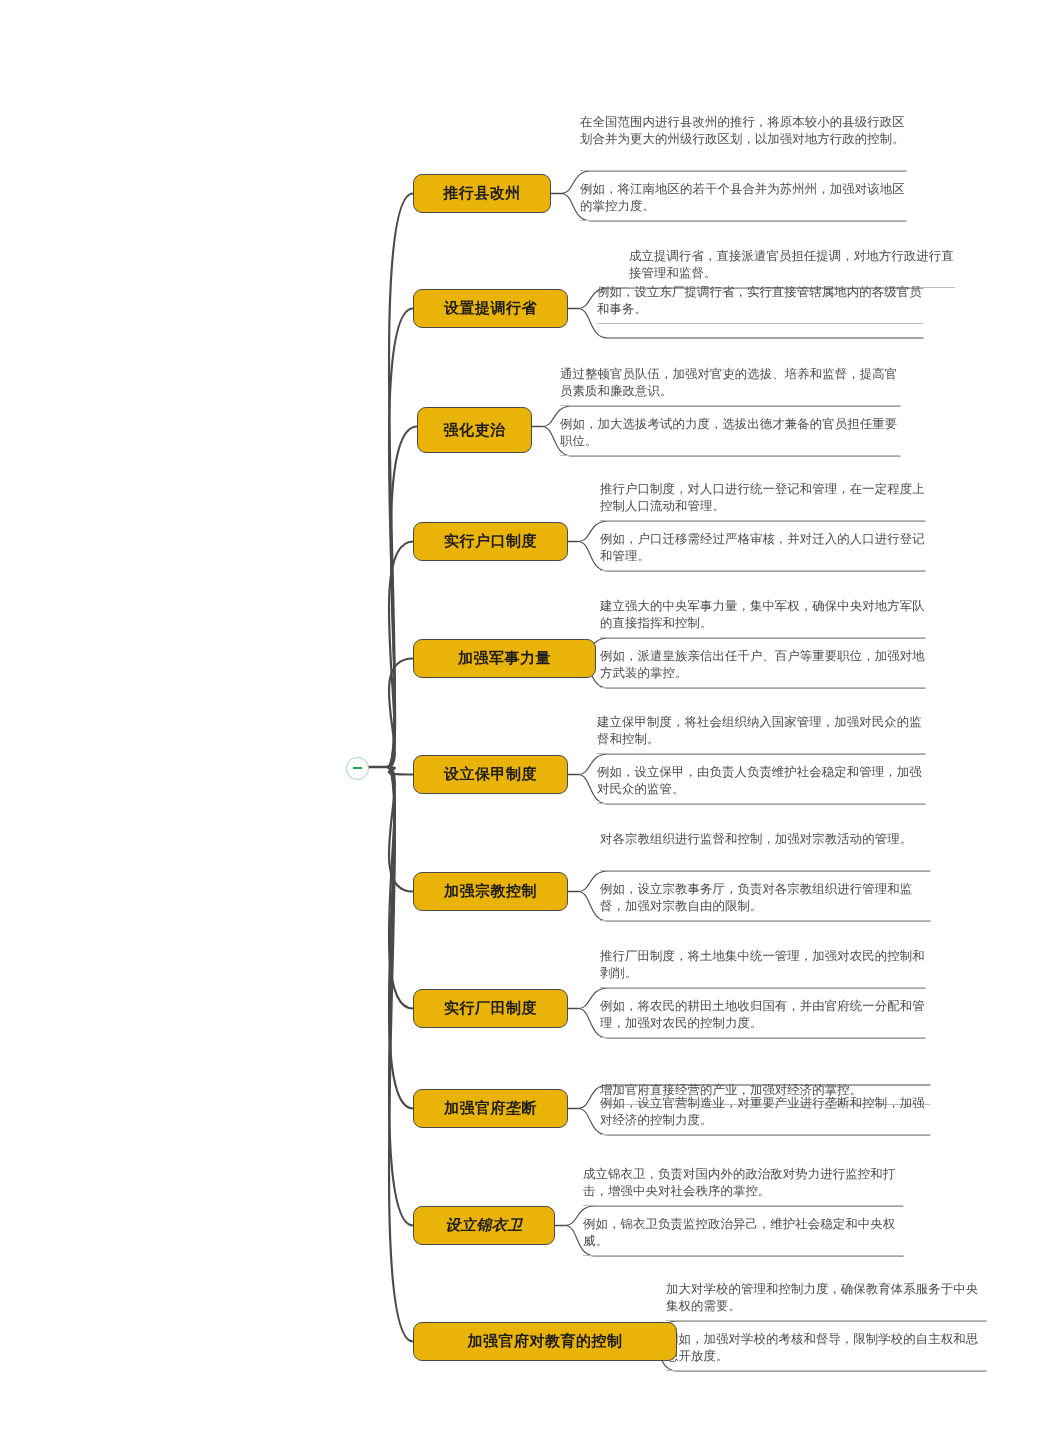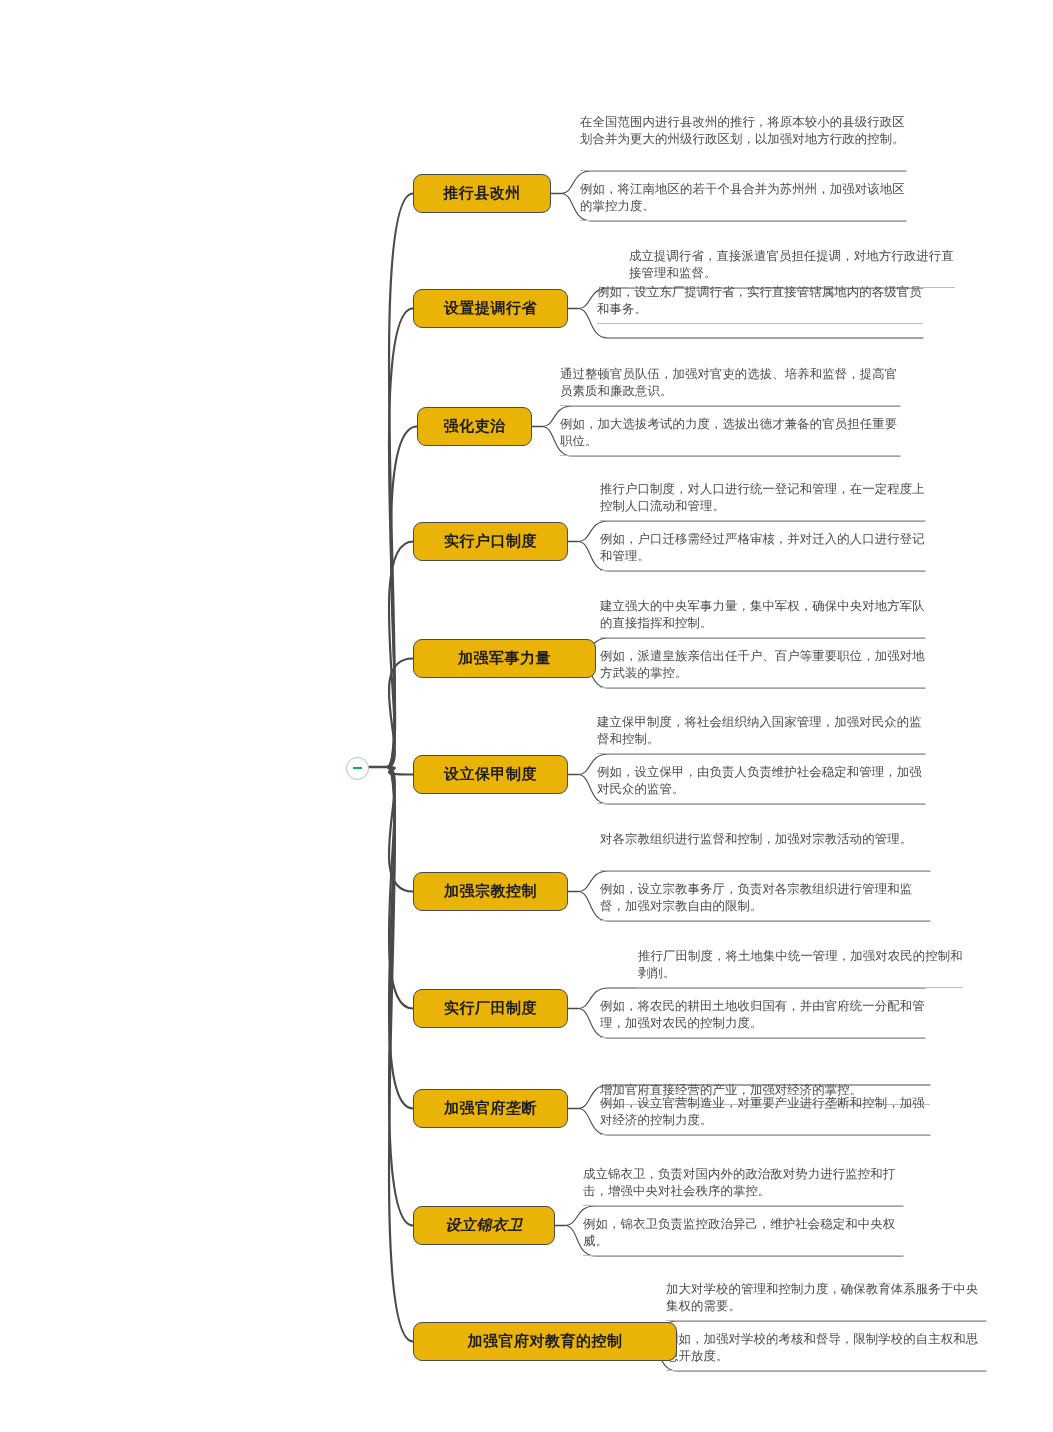--- a/index.html
+++ b/index.html
@@ -151,21 +151,21 @@
       <div class="node-box" style="left: 413px; top: 174px; width: 138px; height: 39px;">
         <span>推行县改州</span>
       </div>
       <div class="detail" style="left: 580px; top: 114px; width: 326px; height: 57px; color: rgb(74, 74, 74);">在全国范围内进行县改州的推行，将原本较小的县级行政区划合并为更大的州级行政区划，以加强对地方行政的控制。</div>
       <div class="detail last" style="left: 580px; top: 181px; width: 326px; height: 40px; color: rgb(74, 74, 74);">例如，将江南地区的若干个县合并为苏州州，加强对该地区的掌控力度。</div>
       <div class="node-box" style="left: 413px; top: 289px; width: 155px; height: 39px;">
         <span>设置提调行省</span>
       </div>
       <div class="detail" style="left: 597px; top: 248px; width: 326px; height: 40px; color: rgb(74, 74, 74); margin-left: 32px;">成立提调行省，直接派遣官员担任提调，对地方行政进行直接管理和监督。</div>
       <div class="detail last" style="left: 597px; top: 284px; width: 326px; height: 40px; color: rgb(74, 74, 74);">例如，设立东厂提调行省，实行直接管辖属地内的各级官员和事务。</div>
-      <div class="node-box" style="left: 417px; top: 407px; width: 115px; height: 39px;">
+      <div class="node-box" style="left: 417px; top: 407px; width: 115px; height: 46px;">
         <span>强化吏治</span>
       </div>
       <div class="detail" style="left: 560px; top: 366px; width: 340px; height: 40px; color: rgb(74, 74, 74);">通过整顿官员队伍，加强对官吏的选拔、培养和监督，提高官员素质和廉政意识。</div>
       <div class="detail last" style="left: 560px; top: 416px; width: 340px; height: 40px; color: rgb(74, 74, 74);">例如，加大选拔考试的力度，选拔出德才兼备的官员担任重要职位。</div>
       <div class="node-box" style="left: 413px; top: 522px; width: 155px; height: 39px; text-align: center;">
         <span>实行户口制度</span>
       </div>
       <div class="detail" style="left: 600px; top: 481px; width: 325px; height: 40px; color: rgb(74, 74, 74);">推行户口制度，对人口进行统一登记和管理，在一定程度上控制人口流动和管理。</div>
       <div class="detail last" style="left: 600px; top: 531px; width: 325px; height: 40px; color: rgb(74, 74, 74);">例如，户口迁移需经过严格审核，并对迁入的人口进行登记和管理。</div>
       <div class="node-box" style="left: 413px; top: 639px; width: 183px; height: 39px;">
@@ -179,21 +179,21 @@
       <div class="detail" style="left: 597px; top: 714px; width: 328px; height: 40px; color: rgb(74, 74, 74);">建立保甲制度，将社会组织纳入国家管理，加强对民众的监督和控制。</div>
       <div class="detail last" style="left: 597px; top: 764px; width: 328px; height: 40px; color: rgb(74, 74, 74);">例如，设立保甲，由负责人负责维护社会稳定和管理，加强对民众的监管。</div>
       <div class="node-box" style="left: 413px; top: 872px; width: 155px; height: 39px;">
         <span>加强宗教控制</span>
       </div>
       <div class="detail" style="left: 600px; top: 831px; width: 330px; height: 40px; color: rgb(74, 74, 74);">对各宗教组织进行监督和控制，加强对宗教活动的管理。</div>
       <div class="detail last" style="left: 600px; top: 881px; width: 330px; height: 40px; color: rgb(74, 74, 74);">例如，设立宗教事务厅，负责对各宗教组织进行管理和监督，加强对宗教自由的限制。</div>
       <div class="node-box" style="left: 413px; top: 989px; width: 155px; height: 39px;">
         <span>实行厂田制度</span>
       </div>
-      <div class="detail" style="left: 600px; top: 948px; width: 325px; height: 40px; color: rgb(74, 74, 74); margin-left: 38px;">推行厂田制度，将土地集中统一管理，加强对农民的控制和剥削。</div>
+      <div class="detail" style="left: 600px; top: 948px; width: 325px; height: 40px; color: rgb(74, 74, 74);">推行厂田制度，将土地集中统一管理，加强对农民的控制和剥削。</div>
       <div class="detail last" style="left: 600px; top: 998px; width: 325px; height: 40px; color: rgb(74, 74, 74);">例如，将农民的耕田土地收归国有，并由官府统一分配和管理，加强对农民的控制力度。</div>
       <div class="node-box" style="left: 413px; top: 1089px; width: 155px; height: 39px;">
         <span>加强官府垄断</span>
       </div>
       <div class="detail" style="left: 600px; top: 1062px; width: 330px; height: 23px; color: rgb(74, 74, 74); margin-top: 20px;">增加官府直接经营的产业，加强对经济的掌控。</div>
       <div class="detail last" style="left: 600px; top: 1095px; width: 330px; height: 40px; color: rgb(74, 74, 74);">例如，设立官营制造业，对重要产业进行垄断和控制，加强对经济的控制力度。</div>
       <div class="node-box" style="left: 413px; top: 1206px; width: 142px; height: 39px; font-style: italic;">
         <span>设立锦衣卫</span>
       </div>
       <div class="detail" style="left: 583px; top: 1166px; width: 320px; height: 40px; color: rgb(74, 74, 74);">成立锦衣卫，负责对国内外的政治敌对势力进行监控和打击，增强中央对社会秩序的掌控。</div>

